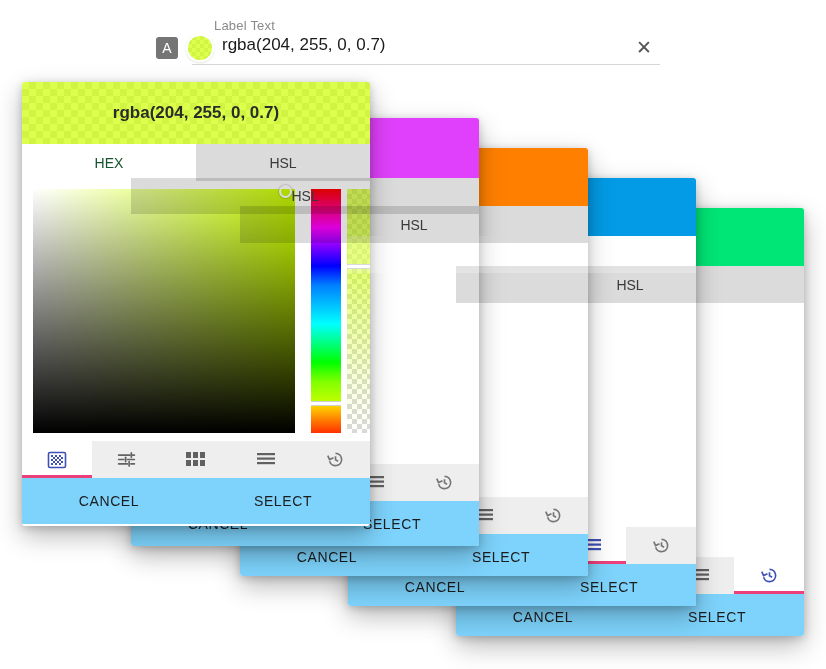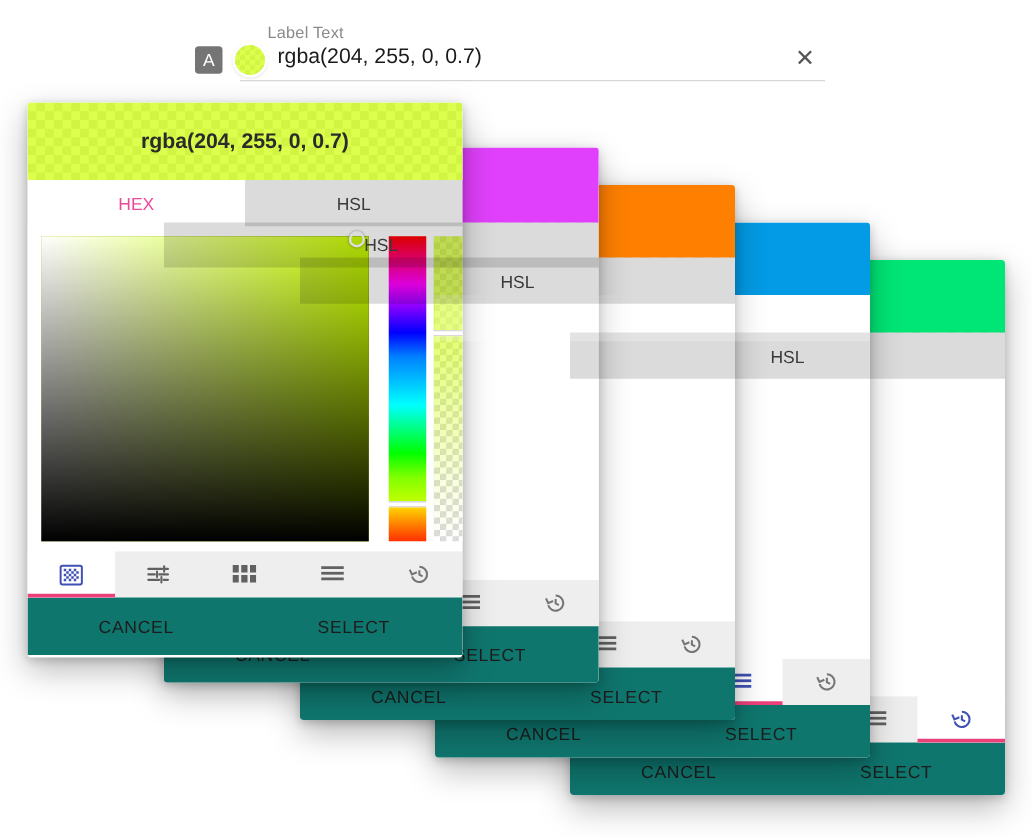--- a/index.html
+++ b/index.html
@@ -71,29 +71,29 @@
   .dlg-header .tint{position:absolute;inset:0;}
   .hdr-title{
     position:relative;z-index:3;
     text-align:center;font-weight:bold;font-size:17px;color:#2b2b2b;
   }
   .tabs{position:relative;z-index:3;display:flex;width:100%;}
   .tab{
     flex:1;text-align:center;font-size:14px;color:#3a3a3a;
     position:relative;padding:11px 0 10px;
   }
-  .tab.dim{color:#ec4899;}
+  .tab.dim{color:#14532d;}
   .tab.shade{background:rgba(0,0,0,.14);}
   .tab.active::after{
     content:"";position:absolute;left:0;right:0;bottom:0;height:2px;background:#5c5c20;
   }
   .tab-hsl-white{color:#ffffff;}
 
   .dlg-actions{
-    display:flex;background:#0f766e;
+    display:flex;background:#7dd3fc;
   }
   .dlg-actions .btn{
     flex:1;text-align:center;font-size:14px;color:#1c1c1c;letter-spacing:.6px;
   }
 
   .bottombar{display:flex;background:#eeeeee;}
   .bottombar .bicon{
     flex:1;display:flex;align-items:center;justify-content:center;
     position:relative;
   }

